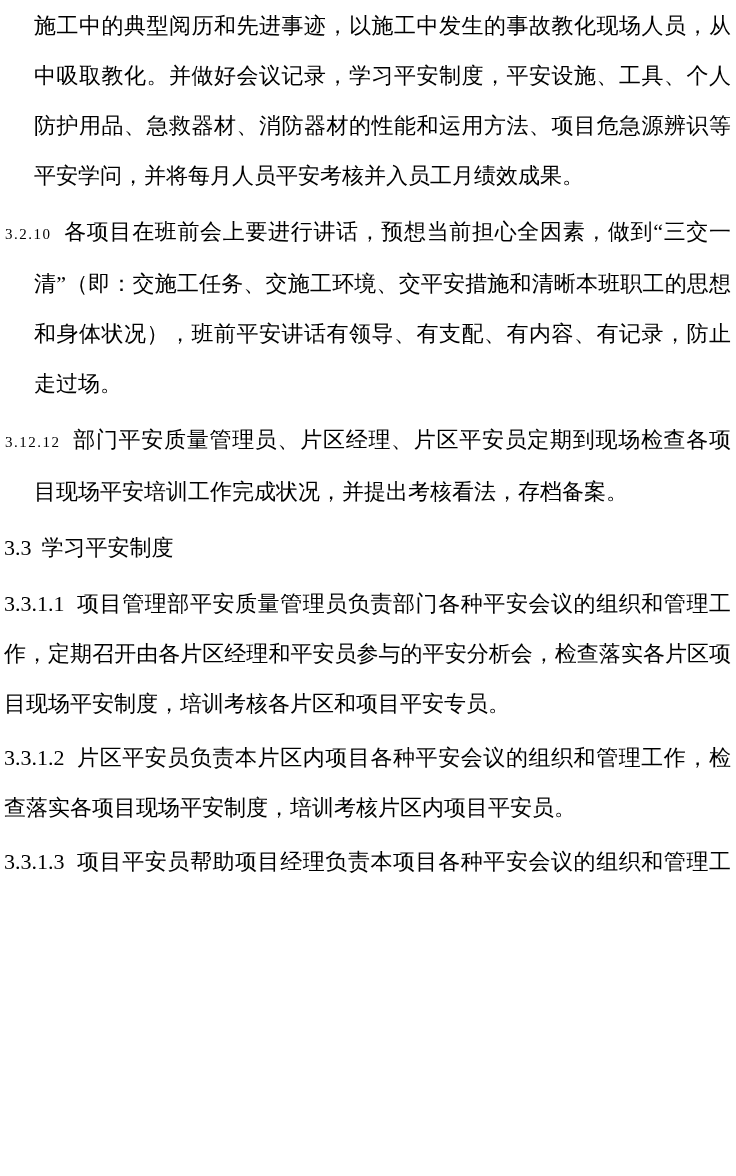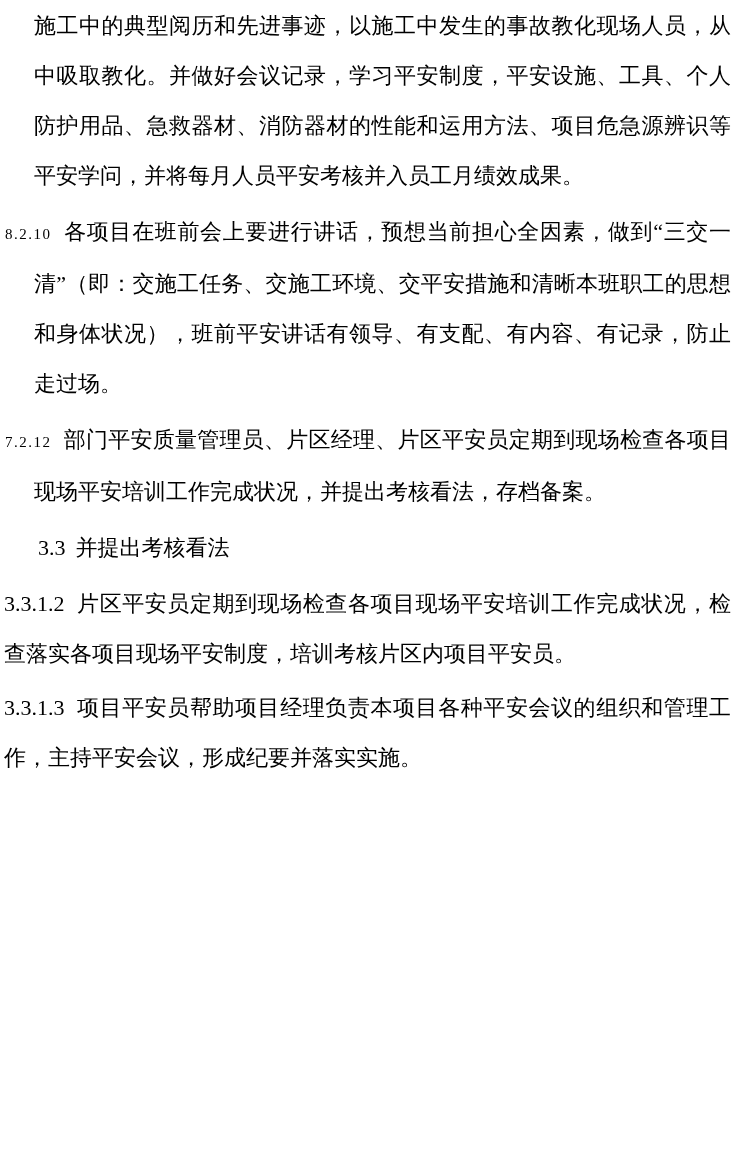--- a/index.html
+++ b/index.html
@@ -40,56 +40,58 @@
     letter-spacing: 1.5px;
     margin-right: 12px;
     white-space: nowrap;
   }
   
   .heading {
     text-align: left;
   }
   .heading .num-large {
     margin-right: 10px;
-    margin-left: 34px;
   }
   
   .clause {
     margin-bottom: 4px !important;
   }
   .clause .num-large {
     margin-right: 12px;
   }
   .num-large {
     white-space: nowrap;
   }
 </style>
 </head>
 <body>
 
 <div class="page">
 
   <p class="intro">施工中的典型阅历和先进事迹，以施工中发生的事故教化现场人员，从中吸取教化。并做好会议记录，学习平安制度，平安设施、工具、个人防护用品、急救器材、消防器材的性能和运用方法、项目危急源辨识等平安学问，并将每月人员平安考核并入员工月绩效成果。</p>
 
   <p class="hang">
-    <span class="num-small">8.2.10</span><span>各项目在班前会上要进行讲话，预想当前担心全因素，做到“三交一清”（即：交施工任务、交施工环境、交平安措施和清晰本班职工的思想和身体状况），班前平安讲话有领导、有支配、有内容、有记录，防止走过场。</span>
+    <span class="num-small">3.2.10</span><span>各项目在班前会上要进行讲话，预想当前担心全因素，做到“三交一清”（即：交施工任务、交施工环境、交平安措施和清晰本班职工的思想和身体状况），班前平安讲话有领导、有支配、有内容、有记录，防止走过场。</span>
   </p>
 
 
   <p class="hang">
-    <span class="num-small">7.2.12</span><span>部门平安质量管理员、片区经理、片区平安员定期到现场检查各项目现场平安培训工作完成状况，并提出考核看法，存档备案。</span>
+    <span class="num-small">3.12.12</span><span>部门平安质量管理员、片区经理、片区平安员定期到现场检查各项目现场平安培训工作完成状况，并提出考核看法，存档备案。</span>
   </p>
 
   <p class="heading">
-    <span class="num-large">3.3</span><span>并提出考核看法</span>
+    <span class="num-large">3.3</span><span>学习平安制度</span>
   </p>
 
 
+  <p class="clause">
+    <span class="num-large">3.3.1.1</span><span>项目管理部平安质量管理员负责部门各种平安会议的组织和管理工作，定期召开由各片区经理和平安员参与的平安分析会，检查落实各片区项目现场平安制度，培训考核各片区和项目平安专员。</span>
+  </p>
 
   <p class="clause">
-    <span class="num-large">3.3.1.2</span><span>片区平安员定期到现场检查各项目现场平安培训工作完成状况，检查落实各项目现场平安制度，培训考核片区内项目平安员。</span>
+    <span class="num-large">3.3.1.2</span><span>片区平安员负责本片区内项目各种平安会议的组织和管理工作，检查落实各项目现场平安制度，培训考核片区内项目平安员。</span>
   </p>
 
   <p class="clause">
     <span class="num-large">3.3.1.3</span><span>项目平安员帮助项目经理负责本项目各种平安会议的组织和管理工作，主持平安会议，形成纪要并落实实施。</span>
   </p>
 
 </div>
 
 </body></html>

